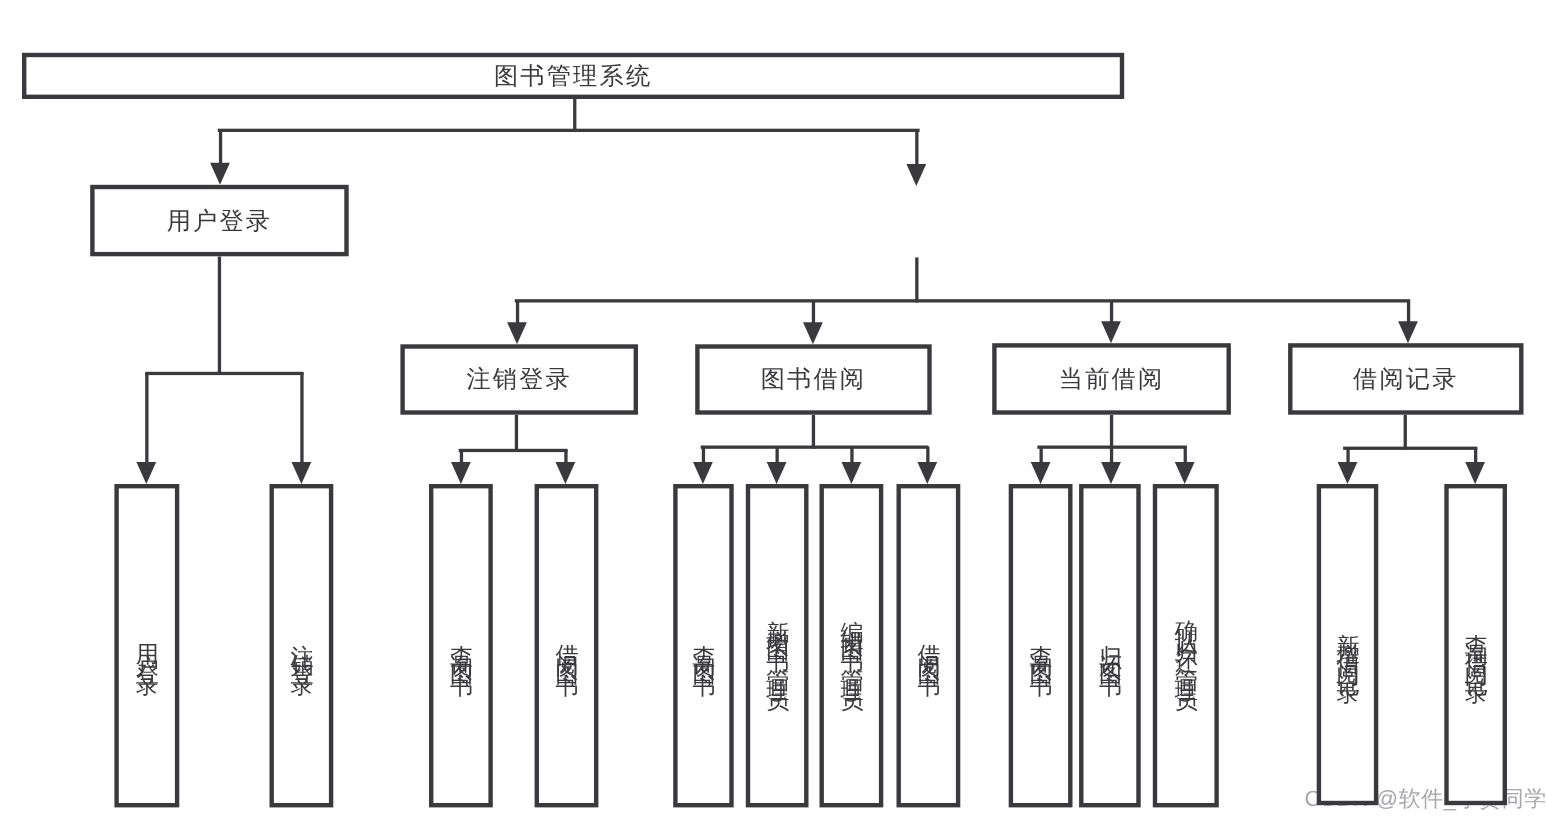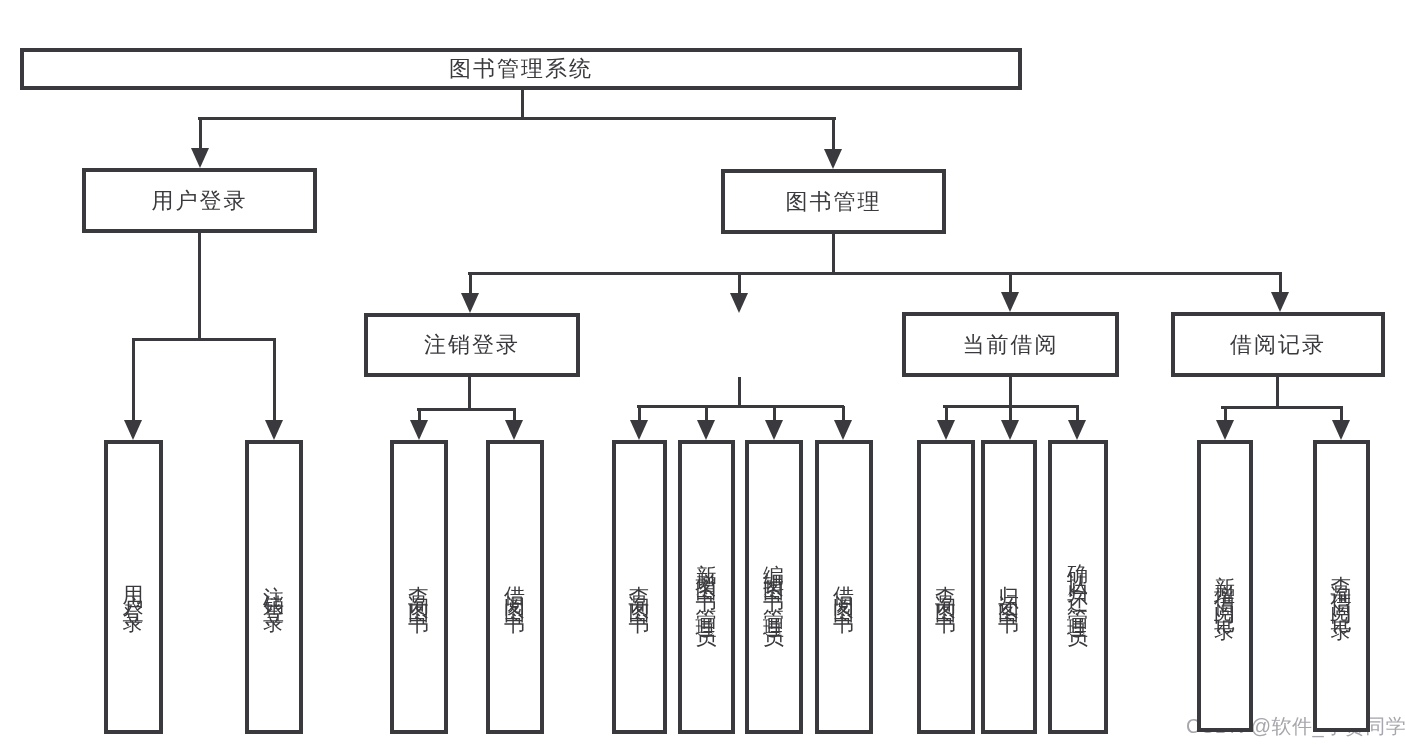--- a/index.html
+++ b/index.html
@@ -117,22 +117,22 @@
     <div class="arrow-stem" style="left: 1008.5px; top: 406px; height: 16px;"></div>
     <div class="arrow-head" style="left: 1001px; top: 420px; border-top-color: rgb(58, 58, 62);"></div>
     <div class="arrow-stem" style="left: 1075.5px; top: 406px; height: 16px;"></div>
     <div class="arrow-head" style="left: 1068px; top: 420px; border-top-color: rgb(58, 58, 62);"></div>
     <div class="arrow-stem" style="left: 1223.5px; top: 407px; height: 15px;"></div>
     <div class="arrow-head" style="left: 1216px; top: 420px; border-top-color: rgb(58, 58, 62);"></div>
     <div class="arrow-stem" style="left: 1339.5px; top: 407px; height: 15px;"></div>
     <div class="arrow-head" style="left: 1332px; top: 420px; border-top-color: rgb(58, 58, 62);"></div>
     <div class="node horizontal" style="left: 20px; top: 14px; width: 1002px; height: 42px; margin-top: 34px;">图书管理系统</div>
     <div class="node horizontal" style="left: 82px; top: 168px; width: 235px; height: 65px;">用户登录</div>
-    <div class="node horizontal" style="left: 721px; top: 169px; width: 225px; height: 65px;">图书管理</div>
     <div class="node horizontal" style="left: 364px; top: 313px; width: 216px; height: 64px;">注销登录</div>
+    <div class="node horizontal" style="left: 632px; top: 313px; width: 215px; height: 64px;">图书借阅</div>
     <div class="node horizontal" style="left: 902px; top: 312px; width: 217px; height: 65px;">当前借阅</div>
     <div class="node horizontal" style="left: 1171px; top: 312px; width: 214px; height: 65px;">借阅记录</div>
     <div class="node vertical" style="left: 104px; top: 440px; width: 59px; height: 294px;">用户登录</div>
     <div class="node vertical" style="left: 245px; top: 440px; width: 58px; height: 294px;">注销登录</div>
     <div class="node vertical" style="left: 390px; top: 440px; width: 58px; height: 294px;">查询图书</div>
     <div class="node vertical" style="left: 486px; top: 440px; width: 58px; height: 294px;">借阅图书</div>
     <div class="node vertical" style="left: 612px; top: 440px; width: 55px; height: 294px;">查询图书</div>
     <div class="node vertical" style="left: 678px; top: 440px; width: 57px; height: 294px;">新增图书（管理员）</div>
     <div class="node vertical" style="left: 745px; top: 440px; width: 58px; height: 294px;">编辑图书（管理员）</div>
     <div class="node vertical" style="left: 815px; top: 440px; width: 58px; height: 294px;">借阅图书</div>

